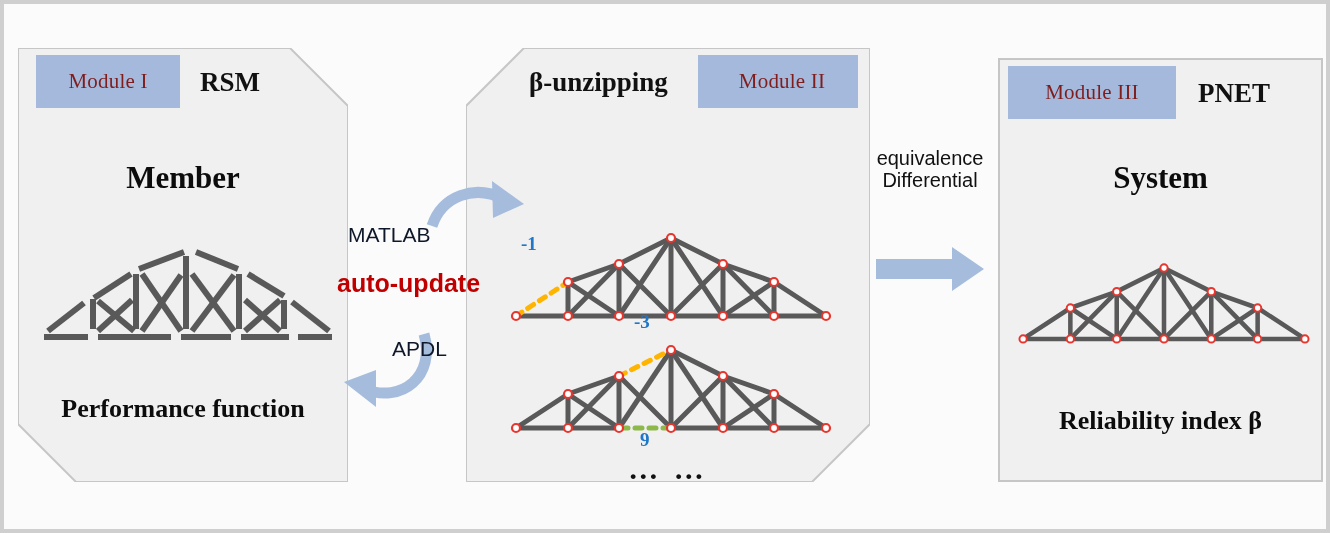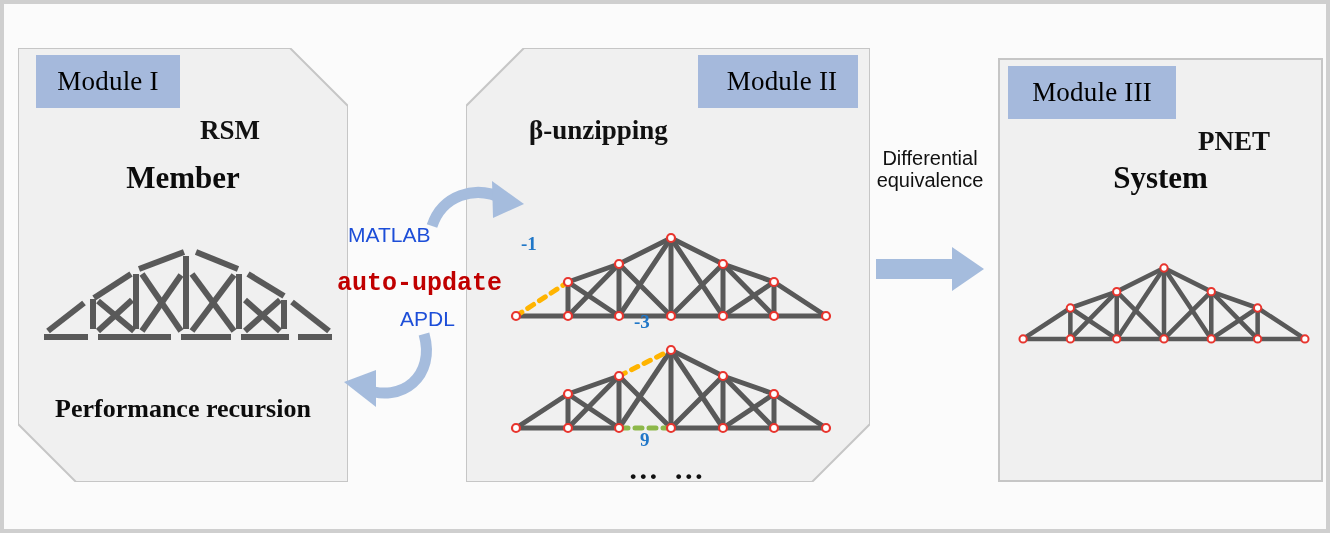--- a/index.html
+++ b/index.html
@@ -15,37 +15,37 @@
     border:4px solid #cfcfcf;
     box-sizing:border-box;
   }
   .panel{position:absolute;box-sizing:border-box;}
   .panel-bg{position:absolute;left:0;top:0;width:100%;height:100%;}
   .panel-bg svg{display:block;width:100%;height:100%;}
 
   .modtag{
     position:absolute;
     background:#a5b9dc;
-    color:#000000;
-    font-family:"Liberation Serif", serif;
-    font-size:27px;
+    color:#7f1d1d;
+    font-family:"Liberation Serif", serif;
+    font-size:21px;
     line-height:1;
     display:flex;align-items:center;justify-content:center;
     letter-spacing:.2px;
     white-space:nowrap;
   }
   .methodlabel{
     position:absolute;
     color:#111111;
     font-family:"Liberation Serif", serif;
     font-weight:bold;
     font-size:27px;
     line-height:1;
     white-space:nowrap;
-    display:flex;align-items:center;margin-top:48px;
+    display:flex;align-items:center;
   }
   .bigtitle{
     position:absolute;
     color:#0c0c0c;
     font-family:"Liberation Serif", serif;
     font-weight:bold;
     font-size:31px;
     white-space:nowrap;
     text-align:center;
     line-height:1;
@@ -58,30 +58,30 @@
     font-size:26px;
     white-space:nowrap;
     text-align:center;
     line-height:1;
   }
   .truss{position:absolute;}
   .truss svg{display:block;}
 
   .flowlabel{
     position:absolute;
-    color:#1d4ed8;
+    color:#0f172a;
     font-family:"Liberation Sans", sans-serif;
     font-size:21px;
     white-space:nowrap;
     line-height:1;
   }
   .autoupdate{
     position:absolute;
     color:#c00000;
-    font-family:Liberation Mono, monospace;
+    font-family:Liberation Sans, sans-serif;
     font-weight:bold;
     font-size:25px;
     white-space:nowrap;
     line-height:1;
   }
   .midlabel{
     position:absolute;
     color:#111111;
     font-family:"Liberation Sans", sans-serif;
     font-size:20px;
@@ -163,21 +163,21 @@
           <line x1="116" y1="95" x2="155" y2="39"></line>
           <line x1="166" y1="38" x2="208" y2="95"></line>
           <line x1="166" y1="95" x2="208" y2="39"></line>
           <line x1="219" y1="64" x2="254" y2="95"></line>
           <line x1="219" y1="95" x2="254" y2="64"></line>
         </g>
       </svg>
     </div>
 
     <div class="bottomtitle" style="left:0;top:348px;width:330px;">
-      <span>Performance recursion</span>
+      <span>Performance function</span>
     </div>
   </div>
 
   <div class="panel" style="left:462px;top:44px;width:404px;height:434px;">
     <div class="panel-bg">
       <svg viewBox="0 0 404 434" preserveAspectRatio="none">
         <polygon points="58,0 404,0 404,376 346,434 0,434 0,58" fill="#f0f0f0" stroke="#c6c6c6" stroke-width="2"></polygon>
       </svg>
     </div>
 
@@ -350,20 +350,23 @@
           <circle cx="320" cy="100" r="4"></circle>
           <circle cx="62" cy="66" r="4"></circle>
           <circle cx="113" cy="48" r="4"></circle>
           <circle cx="165" cy="22" r="4"></circle>
           <circle cx="217" cy="48" r="4"></circle>
           <circle cx="268" cy="66" r="4"></circle>
         </g>
       </svg>
     </div>
 
+    <div class="bottomtitle" style="left:0;top:350px;width:325px;">
+      <span>Reliability index β</span>
+    </div>
   </div>
 
   <svg class="arrowlayer" viewBox="0 0 1330 533">
 
     <g>
       <path d="M 428 222 C 438 192, 470 180, 500 195" fill="none" stroke="#a5bcdd" stroke-width="11" stroke-linecap="butt"></path>
       <polygon points="488,177 520,200 489,214" fill="#a5bcdd"></polygon>
     </g>
 
     <g>
@@ -372,25 +375,25 @@
     </g>
 
     <g>
       <polygon points="872,255 948,255 948,243 980,265 948,287 948,275 872,275" fill="#a5bcdd"></polygon>
     </g>
   </svg>
 
   <div class="flowlabel" style="left:344px;top:220px;">
     <span>MATLAB</span>
   </div>
-  <div class="flowlabel" style="left:388px;top:304px;margin-left:8px;">
+  <div class="flowlabel" style="left:388px;top:334px;">
     <span>APDL</span>
   </div>
   <div class="autoupdate" style="left:333px;top:267px;">
     <span>auto-update</span>
   </div>
 
   <div class="midlabel" style="left:862px;top:143px;width:128px;">
+    <div>equivalence</div>
     <div>Differential</div>
-    <div>equivalence</div>
   </div>
 
 </div>
 
 </body></html>

